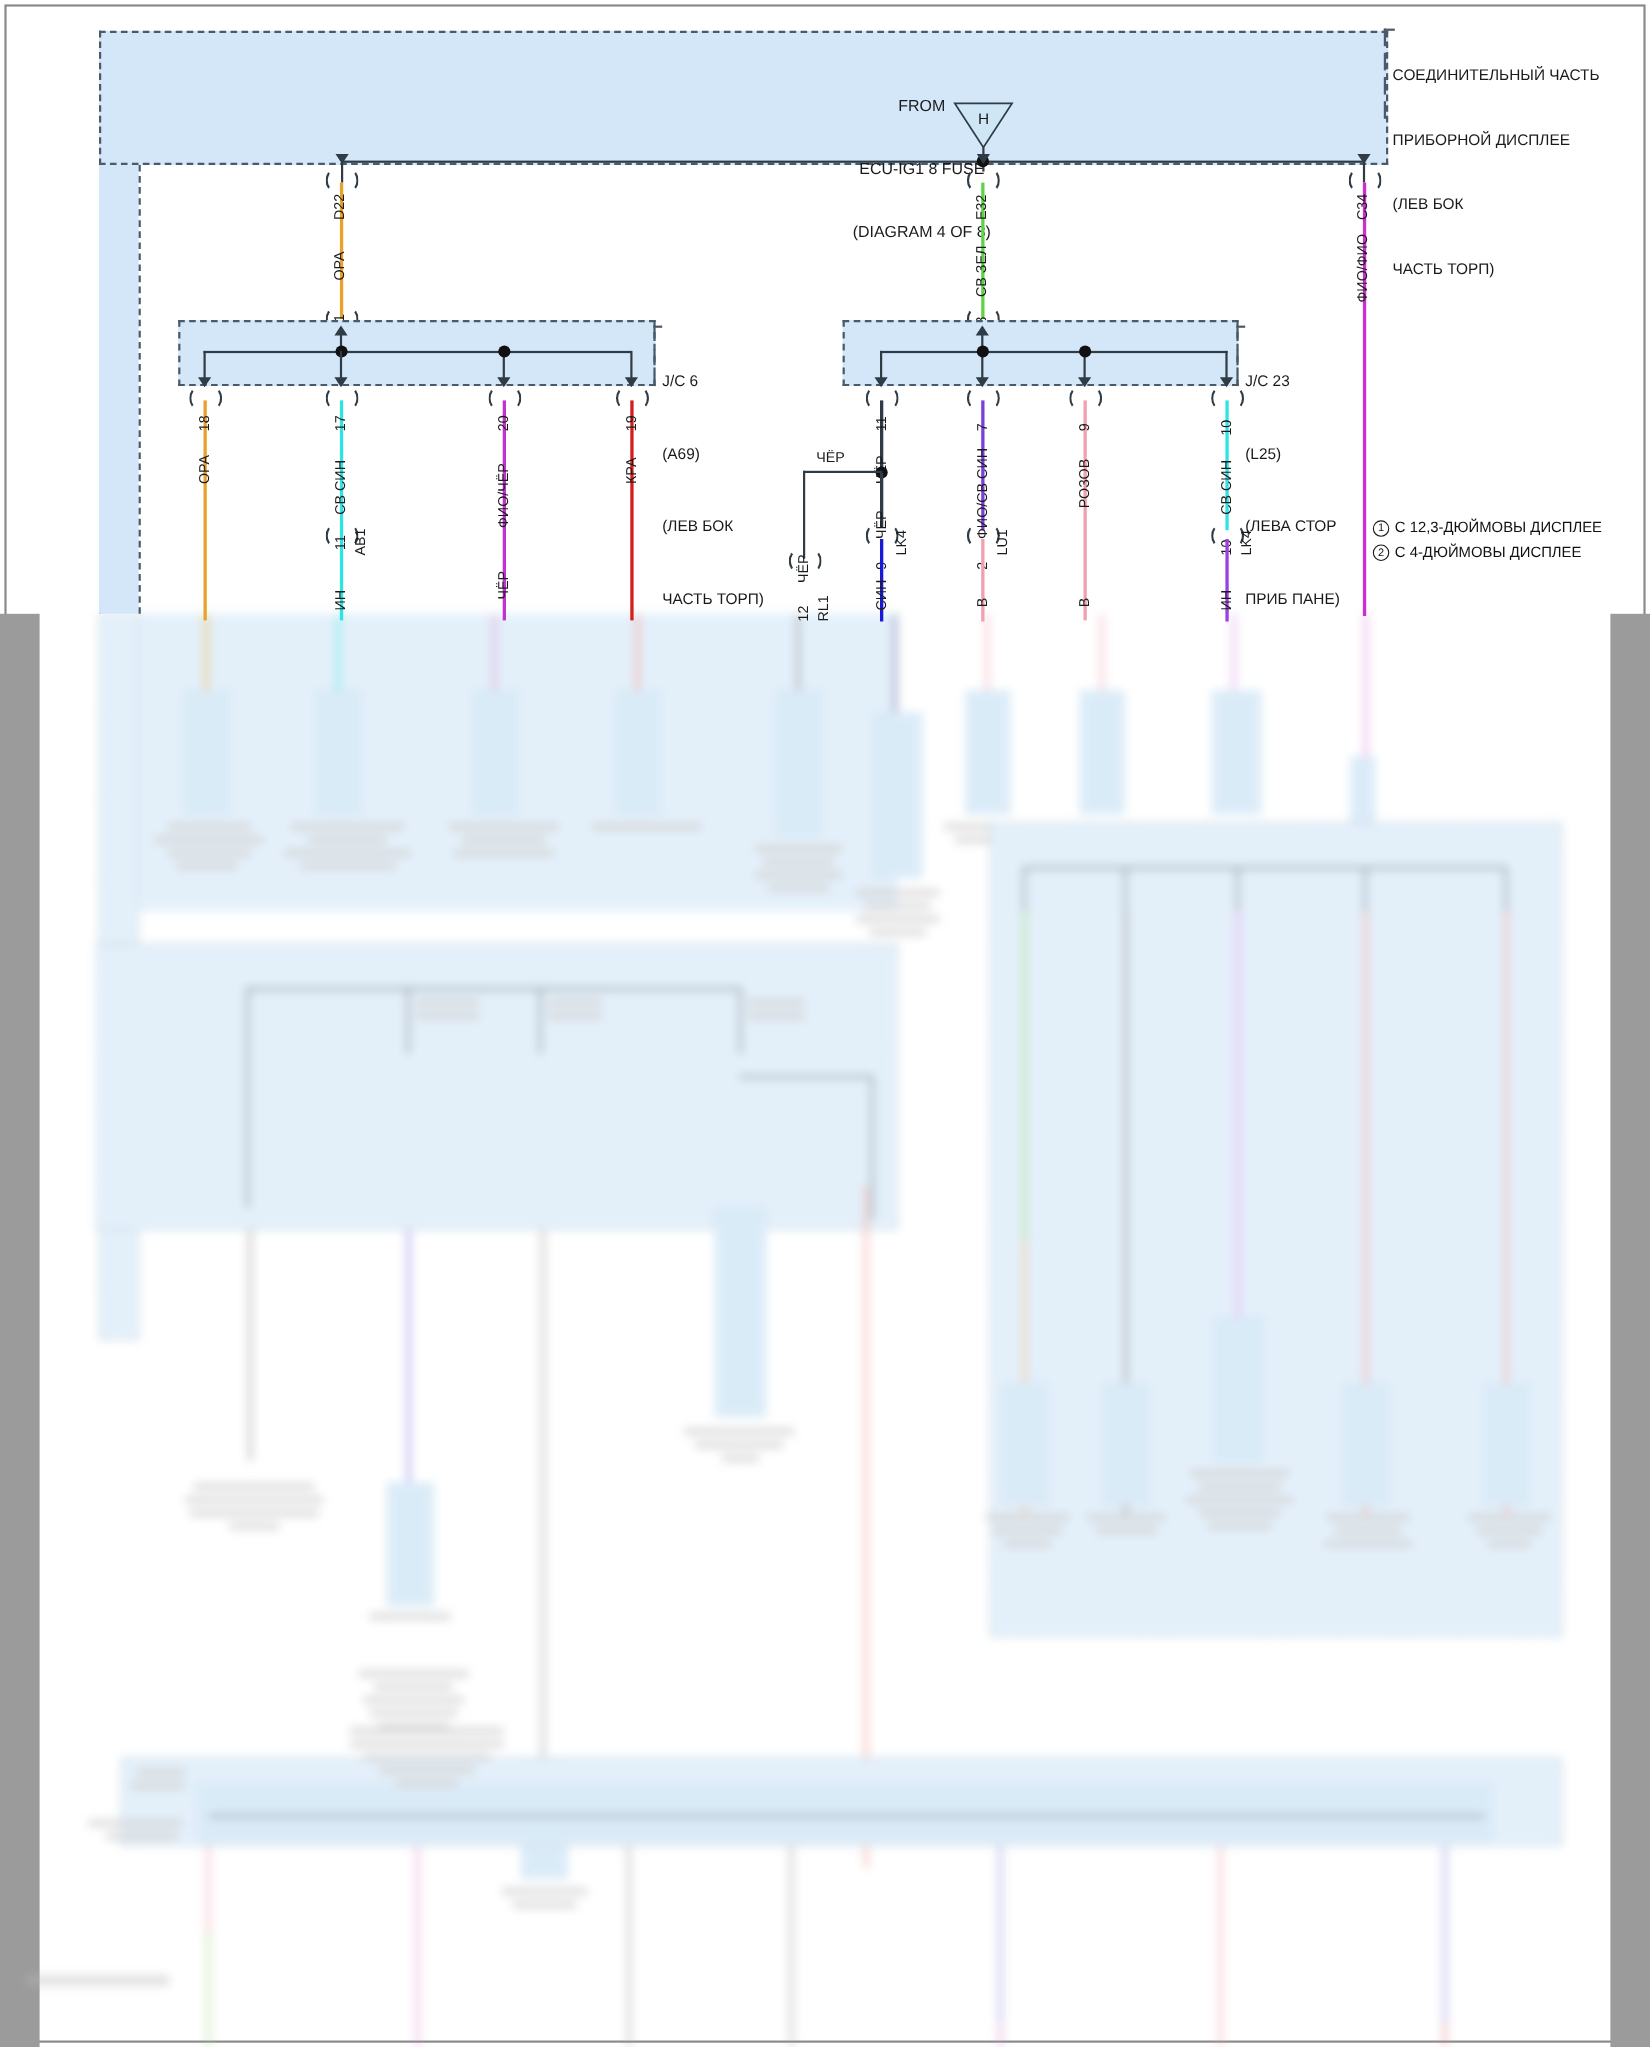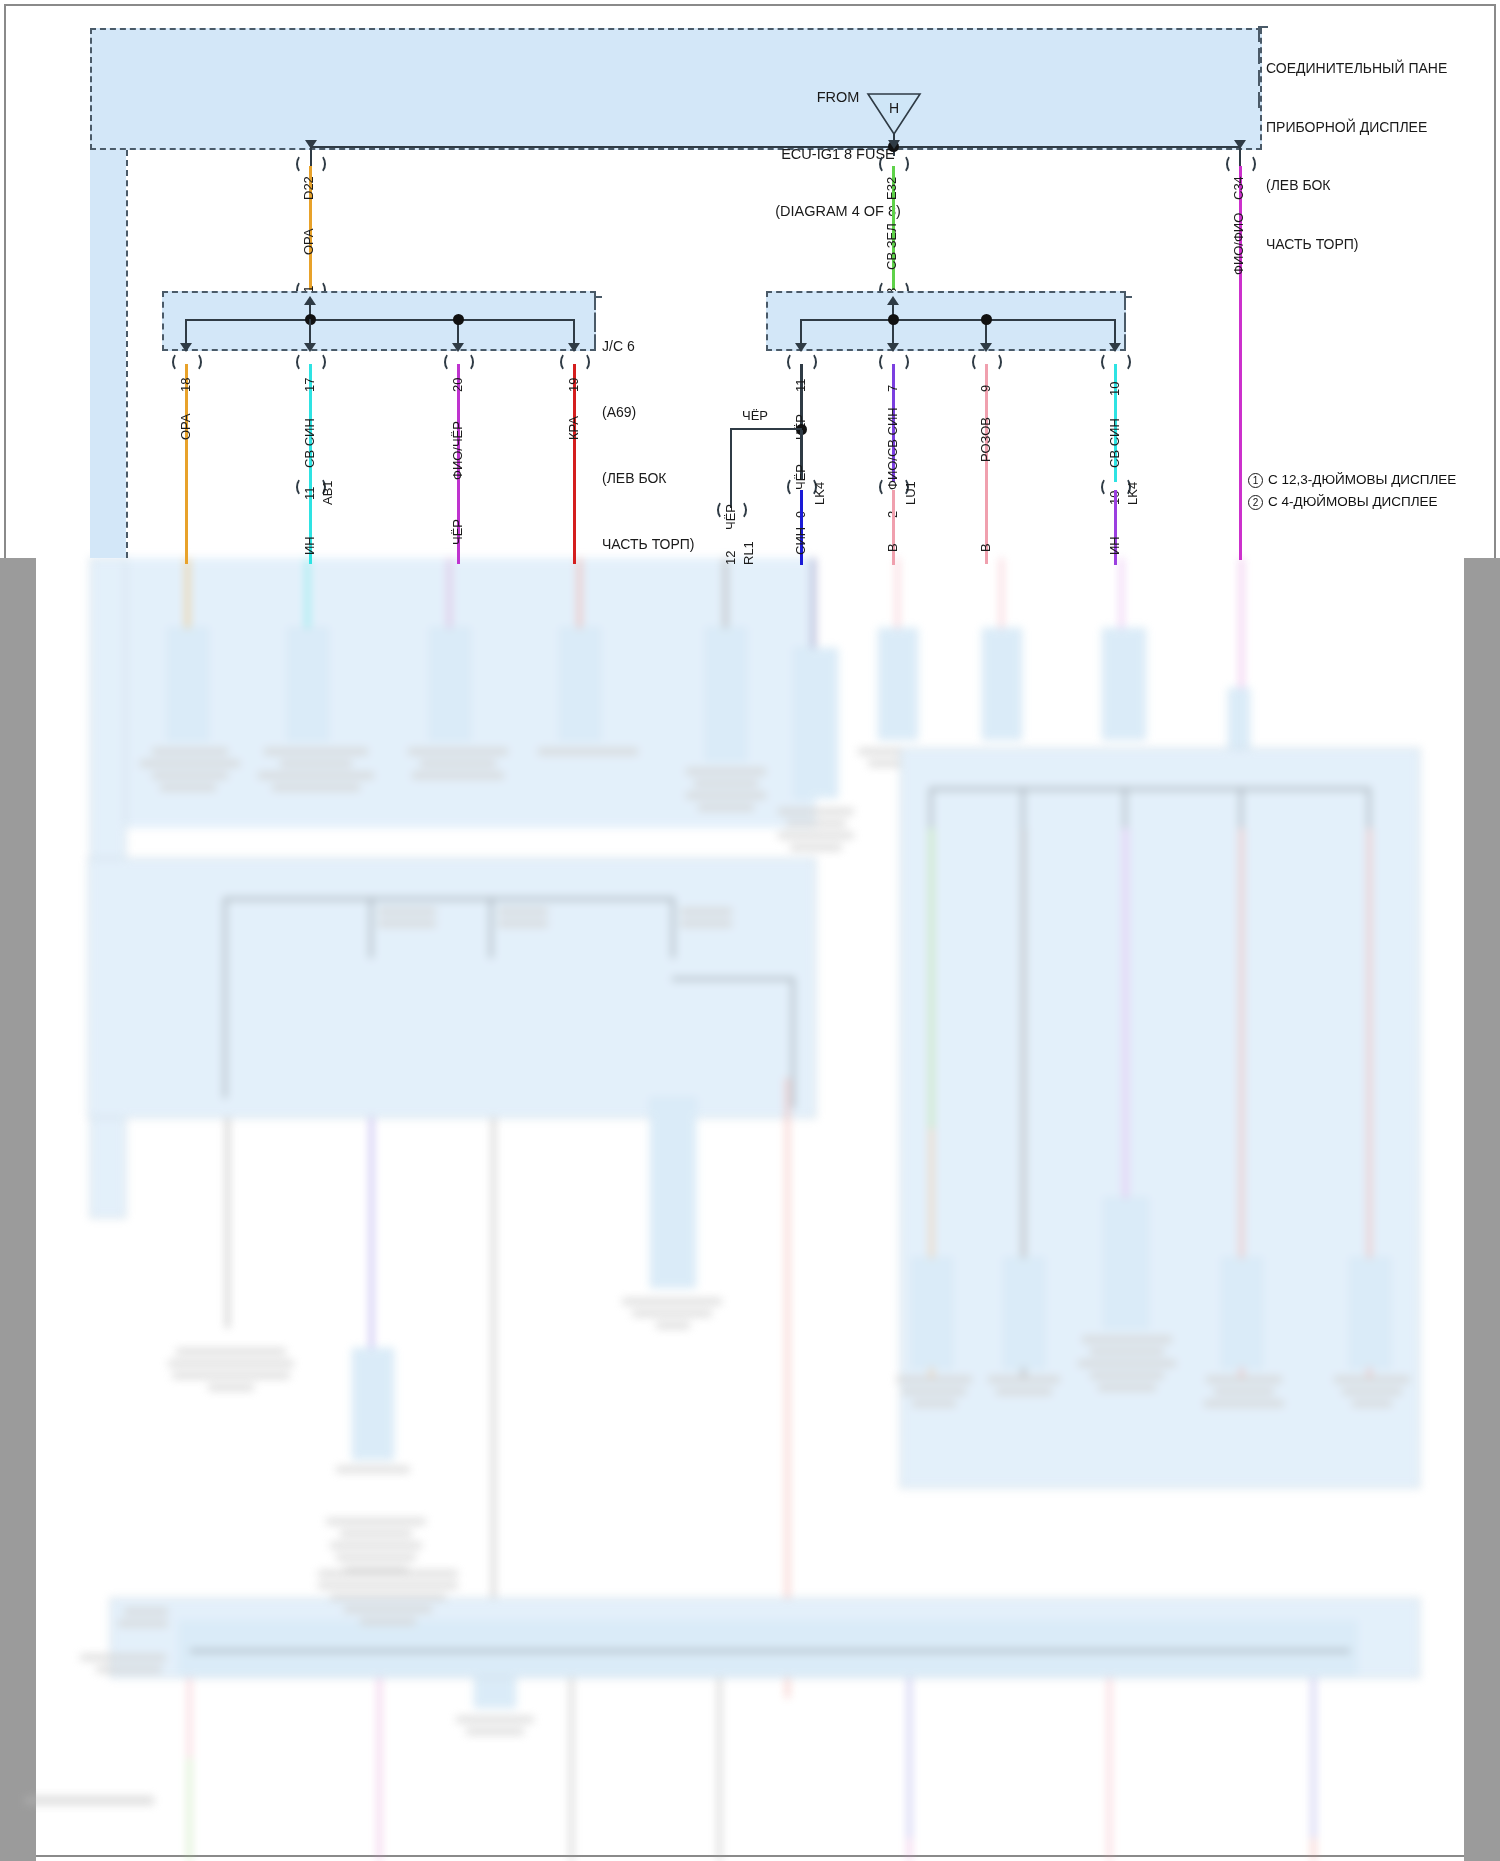--- a/index.html
+++ b/index.html
@@ -273,21 +273,21 @@
     <div class="btext" style="left:24px; top:1238px; width:130px; height:9px;"></div>
   </div>
 
   <div class="dashbox" style="left:90px; top:28px; width:1172px; height:122px;"></div>
 
   <div style="position:absolute;left:90px;top:150px;width:0;height:408px;border-left:2px dashed #4a5a68;"></div>
   <div style="position:absolute;left:90px;top:150px;width:36px;height:408px;background:#d3e7f8;"></div>
   <div style="position:absolute;left:126px;top:150px;width:0;height:408px;border-left:2px dashed #4a5a68;"></div>
 
   <div class="lbl" style="left:1266px; top:20px; font-size:14px; line-height:19.5px;">
-    <div>СОЕДИНИТЕЛЬНЫЙ ПАНЕ</div>
+    <div>СОЕДИНИТЕЛЬНЫЙ ЧАСТЬ</div>
     <div>ПРИБОРНОЙ ДИСПЛЕЕ</div>
     <div>(ЛЕВ БОК</div>
     <div>ЧАСТЬ ТОРП)</div>
   </div>
 
   <div style="position:absolute;left:1258px;top:26px;width:10px;height:2px;background:#4a5a68;"></div>
   <div style="position:absolute;left:1258px;top:26px;width:2px;height:16px;background:#4a5a68;"></div>
   <div style="position:absolute;left:1258px;top:48px;width:2px;height:16px;background:#4a5a68;"></div>
   <div style="position:absolute;left:1258px;top:70px;width:2px;height:16px;background:#4a5a68;"></div>
   <div style="position:absolute;left:1258px;top:92px;width:2px;height:16px;background:#4a5a68;"></div>
@@ -393,20 +393,26 @@
   <div class="vline" style="left:892px; top:319px; height:30px;"></div>
   <div class="vline" style="left:985px; top:319px; height:30px;"></div>
   <div class="arrow-u" style="left:887px; top:296px;"></div>
   <div class="dot" style="left:888px; top:314px;"></div>
   <div class="dot" style="left:981px; top:314px;"></div>
   <div class="arrow-d" style="left:795px;  top:343px;"></div>
   <div class="arrow-d" style="left:887px;  top:343px;"></div>
   <div class="arrow-d" style="left:980px;  top:343px;"></div>
   <div class="arrow-d" style="left:1109px; top:343px;"></div>
 
+  <div class="lbl" style="left:1132px; top:291px; font-size:14px; line-height:22px;">
+    <div>J/C 23</div>
+    <div>(L25)</div>
+    <div>(ЛЕВА СТОР</div>
+    <div>ПРИБ ПАНЕ)</div>
+  </div>
   <div style="position:absolute;left:1124px;top:296px;width:8px;height:2px;background:#4a5a68;"></div>
   <div style="position:absolute;left:1124px;top:296px;width:2px;height:14px;background:#4a5a68;"></div>
   <div style="position:absolute;left:1124px;top:318px;width:2px;height:14px;background:#4a5a68;"></div>
   <div style="position:absolute;left:1124px;top:340px;width:2px;height:11px;background:#4a5a68;"></div>
 
   <div class="conn" style="left:789px; top:352px;"></div>
   <div class="wire" style="left:800px; top:364px; height:64px; background:#2f3b45;"></div>
   <div class="lbl vert" style="left:793px; top:392px;">11</div>
   <div class="lbl vert" style="left:793px; top:440px;">ЧЁР</div>
 

